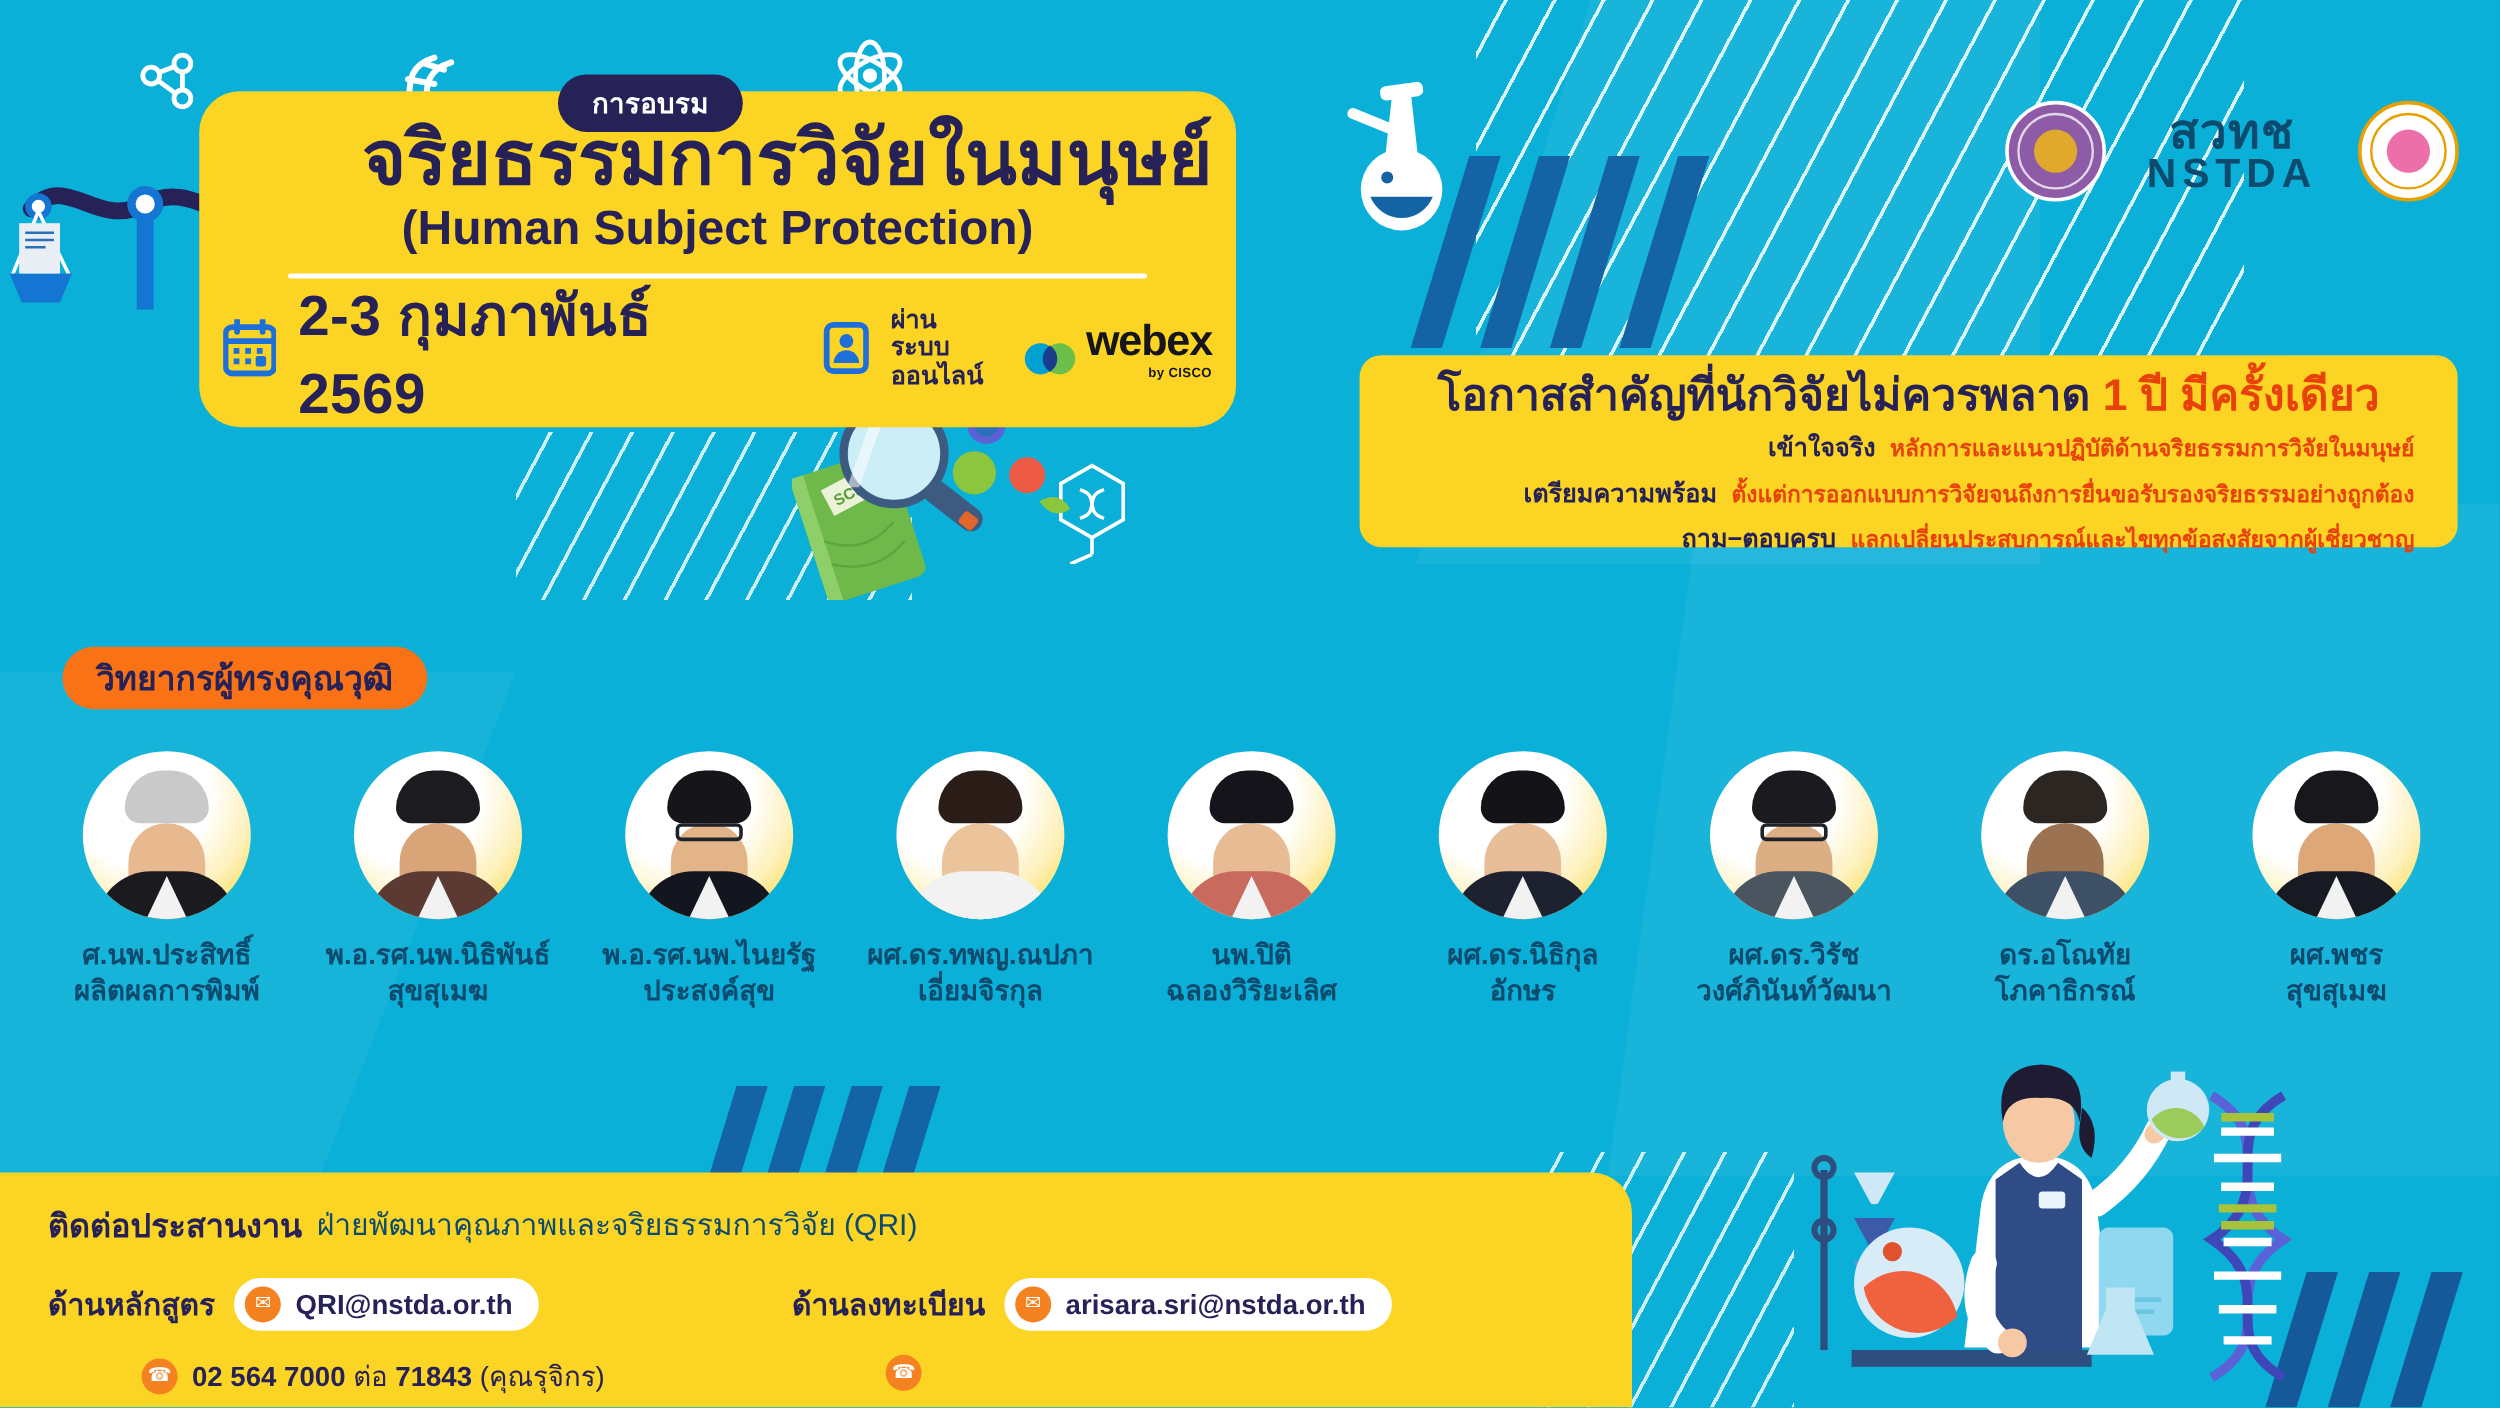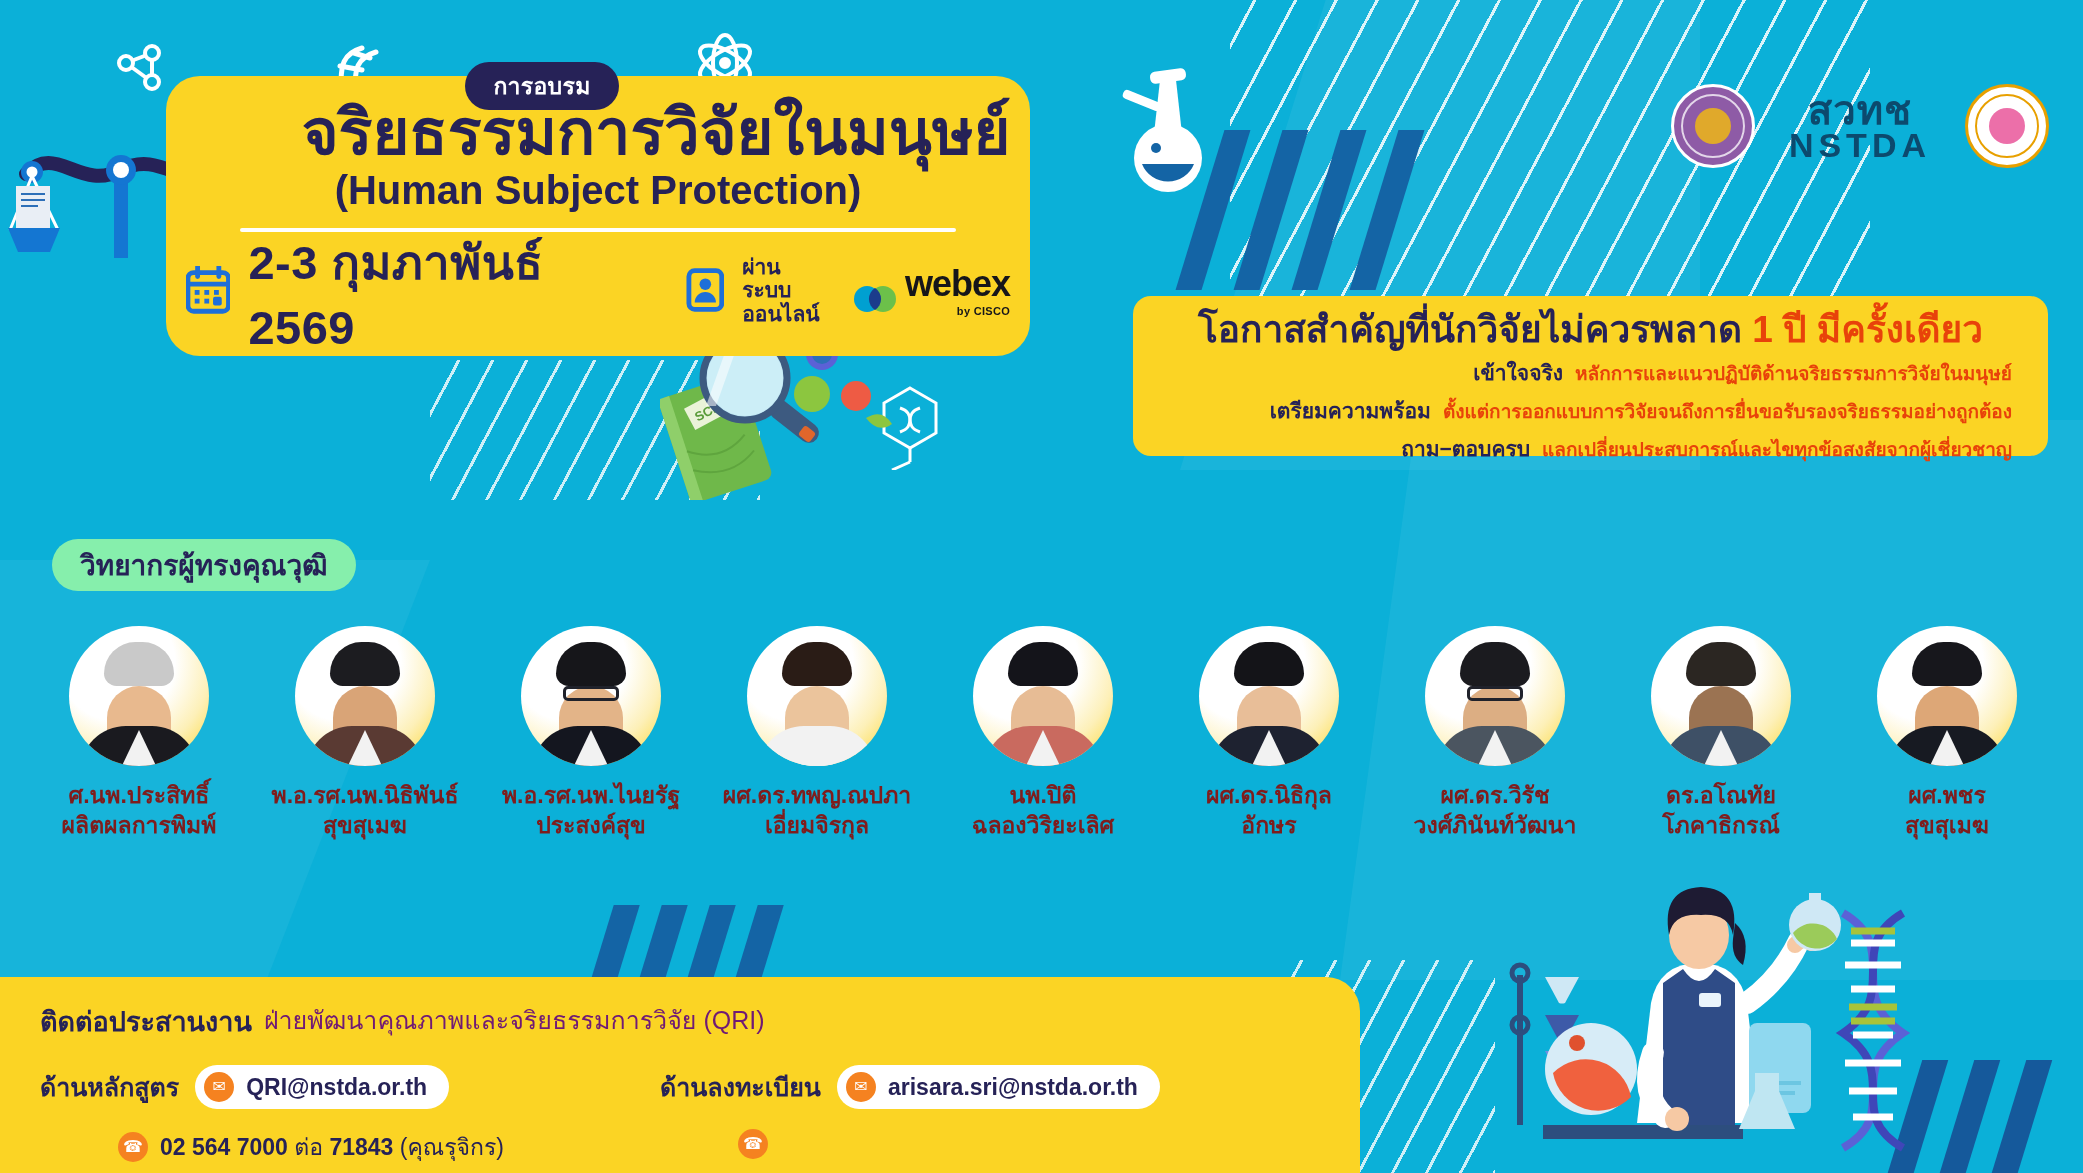--- a/index.html
+++ b/index.html
@@ -129,21 +129,21 @@
     display: flex; align-items: baseline; justify-content: flex-end;
     gap: 12px; margin-top: 5px; padding-right: 8px;
   }
   .hl-key { color: #262257; font-size: 21px; font-weight: bold; white-space: nowrap; }
   .hl-val { color: #E8420A; font-size: 19px; font-weight: bold; white-space: nowrap; }
 
   
   #speakers-label {
     position: absolute; left: 52px; top: 539px;
     height: 52px; padding: 0 28px;
-    background: #86efac; border-radius: 26px;
+    background: #f97316; border-radius: 26px;
     display: flex; align-items: center; z-index: 6;
   }
   #speakers-label span { color: #262257; font-size: 28px; font-weight: bold; }
 
   #speakers-row {
     position: absolute; left: 26px; top: 626px;
     width: 2040px; height: 290px;
     display: flex; z-index: 7;
   }
   .speaker { width: 226px; display: flex; flex-direction: column; align-items: center; }
@@ -169,34 +169,34 @@
     bottom: -6px; width: 40px; height: 42px; background: #f2f2f2;
     clip-path: polygon(50% 0, 100% 100%, 0 100%);
   }
   .avatar .glasses {
     position: absolute; left: 50%; transform: translateX(-50%);
     top: 60px; width: 56px; height: 15px;
     border: 3px solid #20222b; border-radius: 5px;
     background: transparent;
   }
   .sp-name {
-    margin-top: 14px; color: #7f1d1d; text-align: center;
+    margin-top: 14px; color: #0c4a6e; text-align: center;
     font-size: 23px; font-weight: bold; line-height: 1.32; white-space: pre-line;
   }
 
   
   #footer-panel {
     position: absolute; left: -40px; top: 977px;
     width: 1400px; height: 236px;
     background: #FBD424; border-radius: 0 34px 0 0; z-index: 6;
   }
   #footer-inner { position: absolute; left: 40px; top: 1000px; width: 1320px; z-index: 8; }
   #contact-head { display: flex; align-items: flex-start; gap: 12px; }
   #contact-head .lbl { color: #262257; font-size: 27px; font-weight: bold; }
-  #contact-head .val { color: #701a75; font-size: 25px; }
+  #contact-head .val { color: #0c4a6e; font-size: 25px; }
   .contact-cols { display: flex; margin-top: 22px; }
   .col-left { width: 620px; }
   .col-right { width: 700px; }
   .pill-row { display: flex; align-items: center; gap: 16px; }
   .pill-label { color: #262257; font-size: 25px; font-weight: bold; white-space: nowrap; }
   .pill {
     display: inline-flex; align-items: center; gap: 12px;
     background: #ffffff; border-radius: 24px; padding: 7px 22px 7px 9px;
   }
   .pill .mail-ic {

